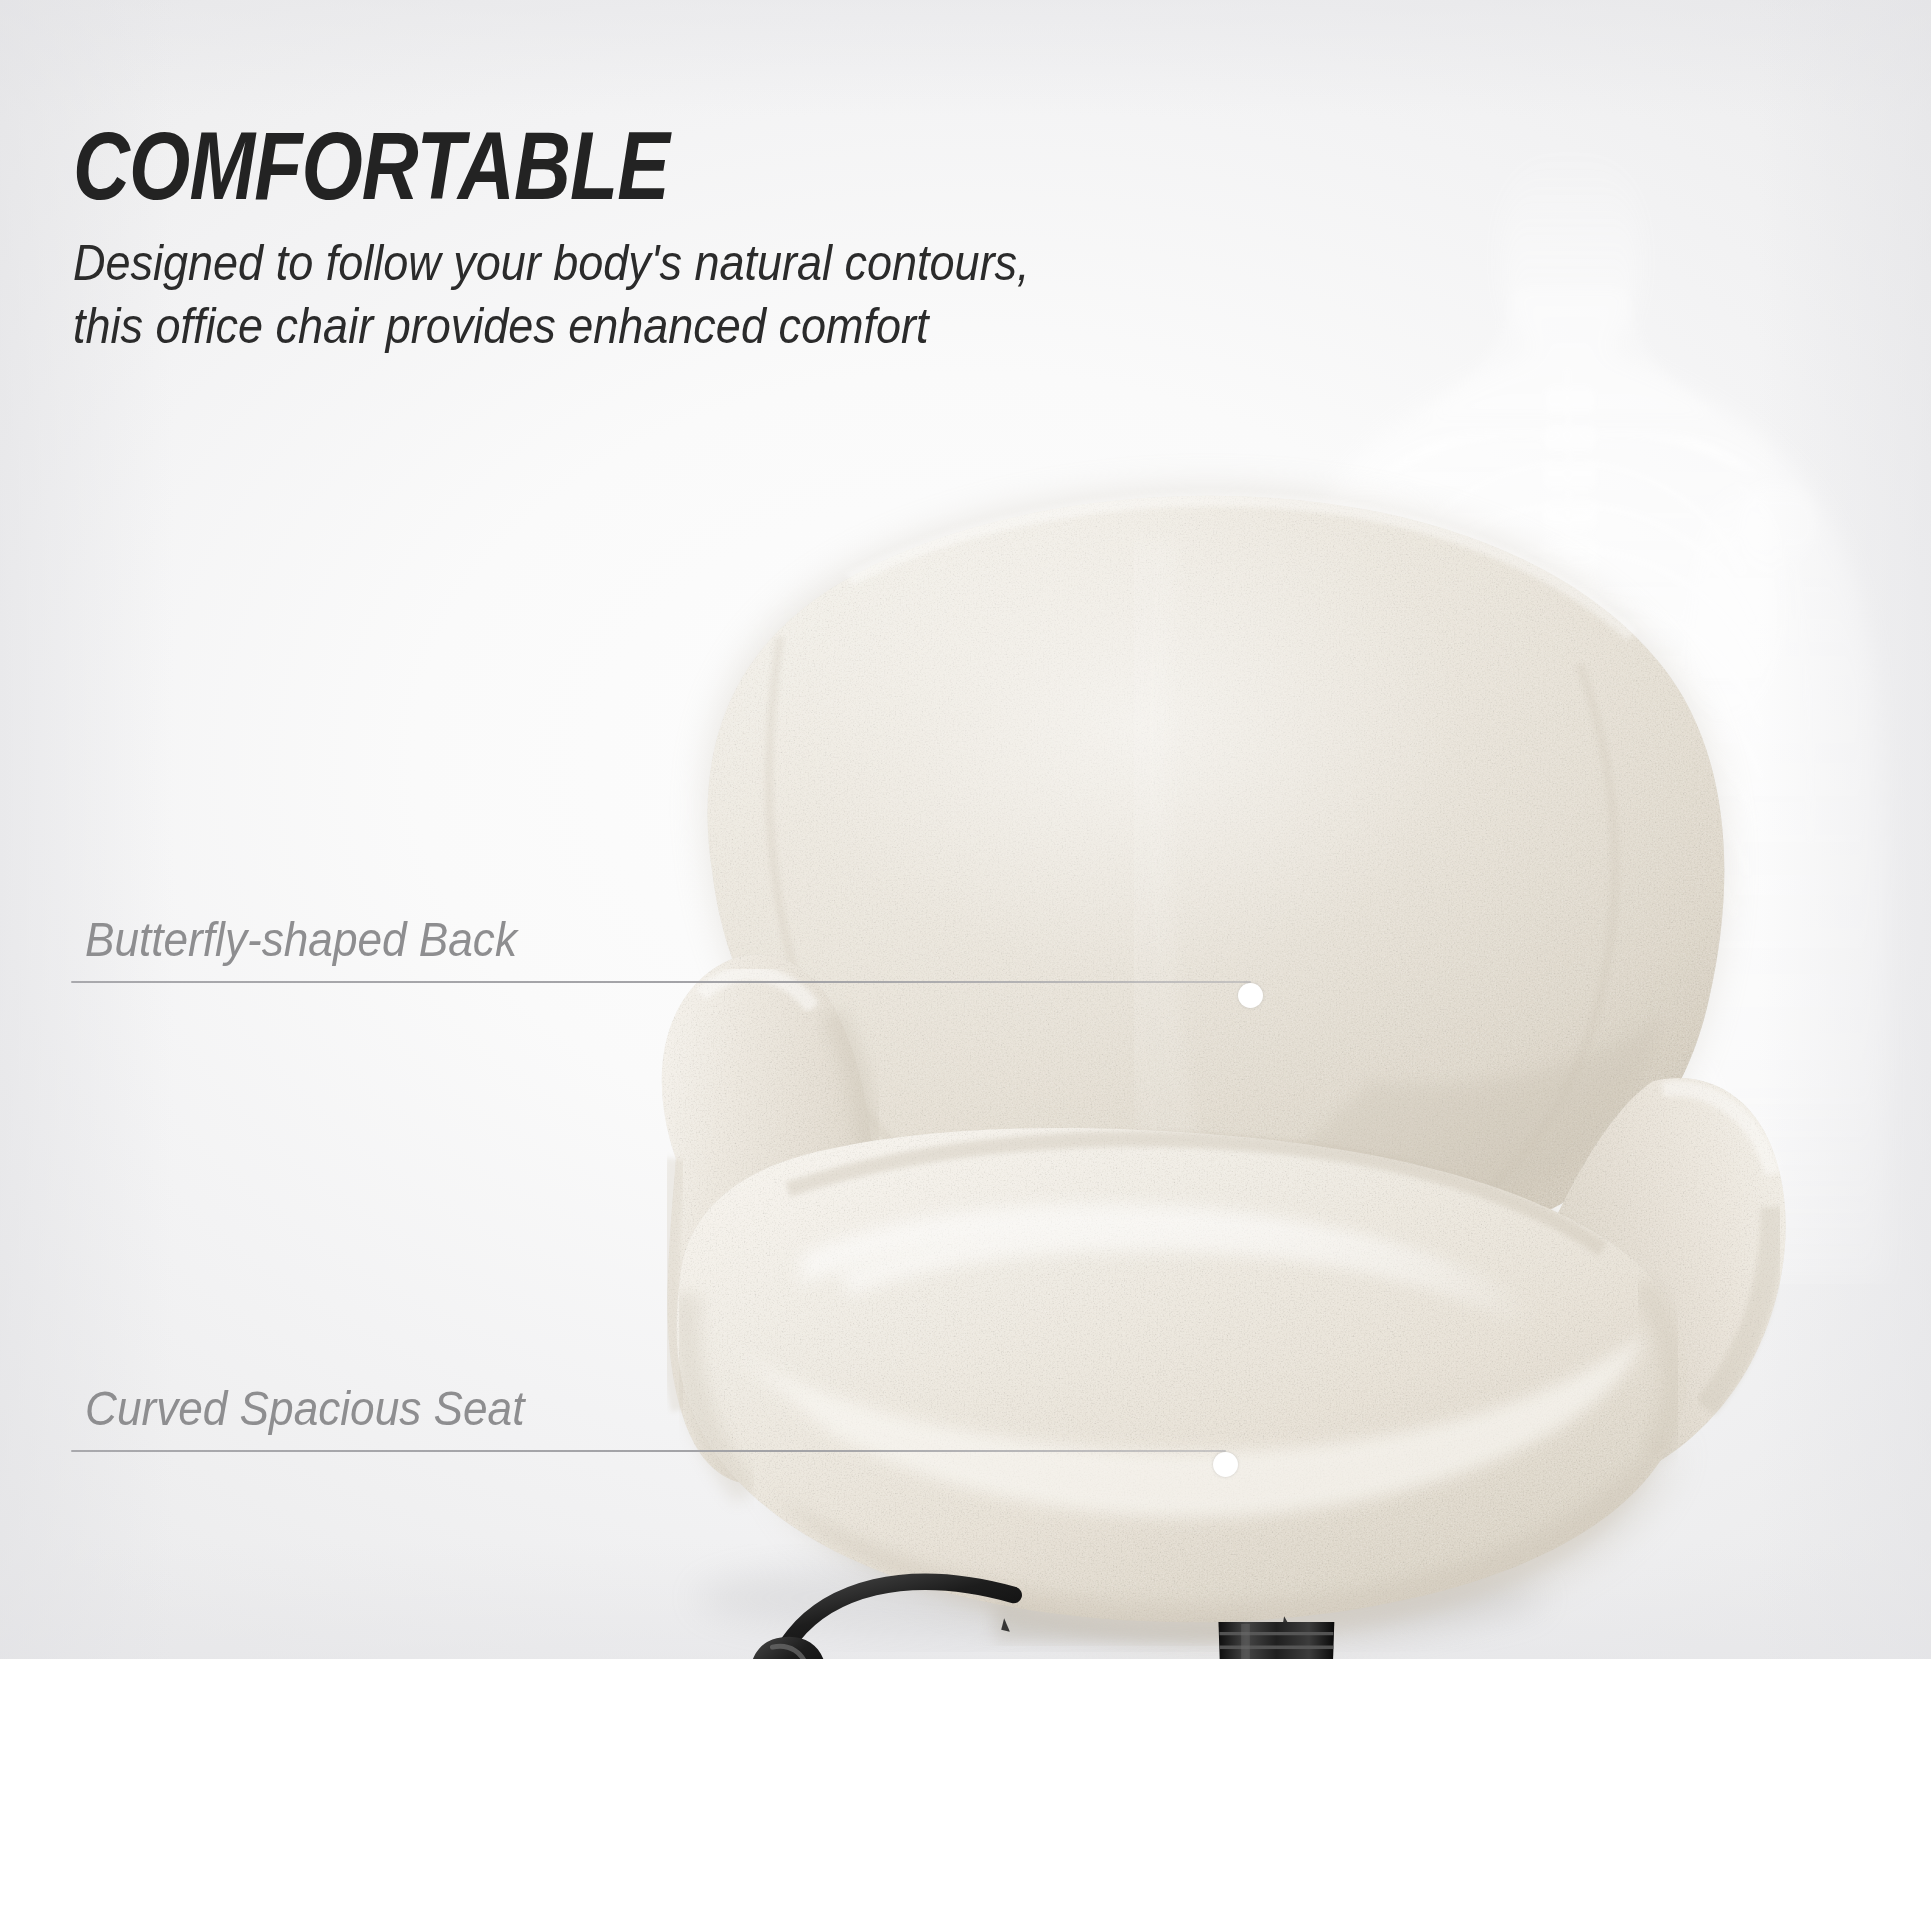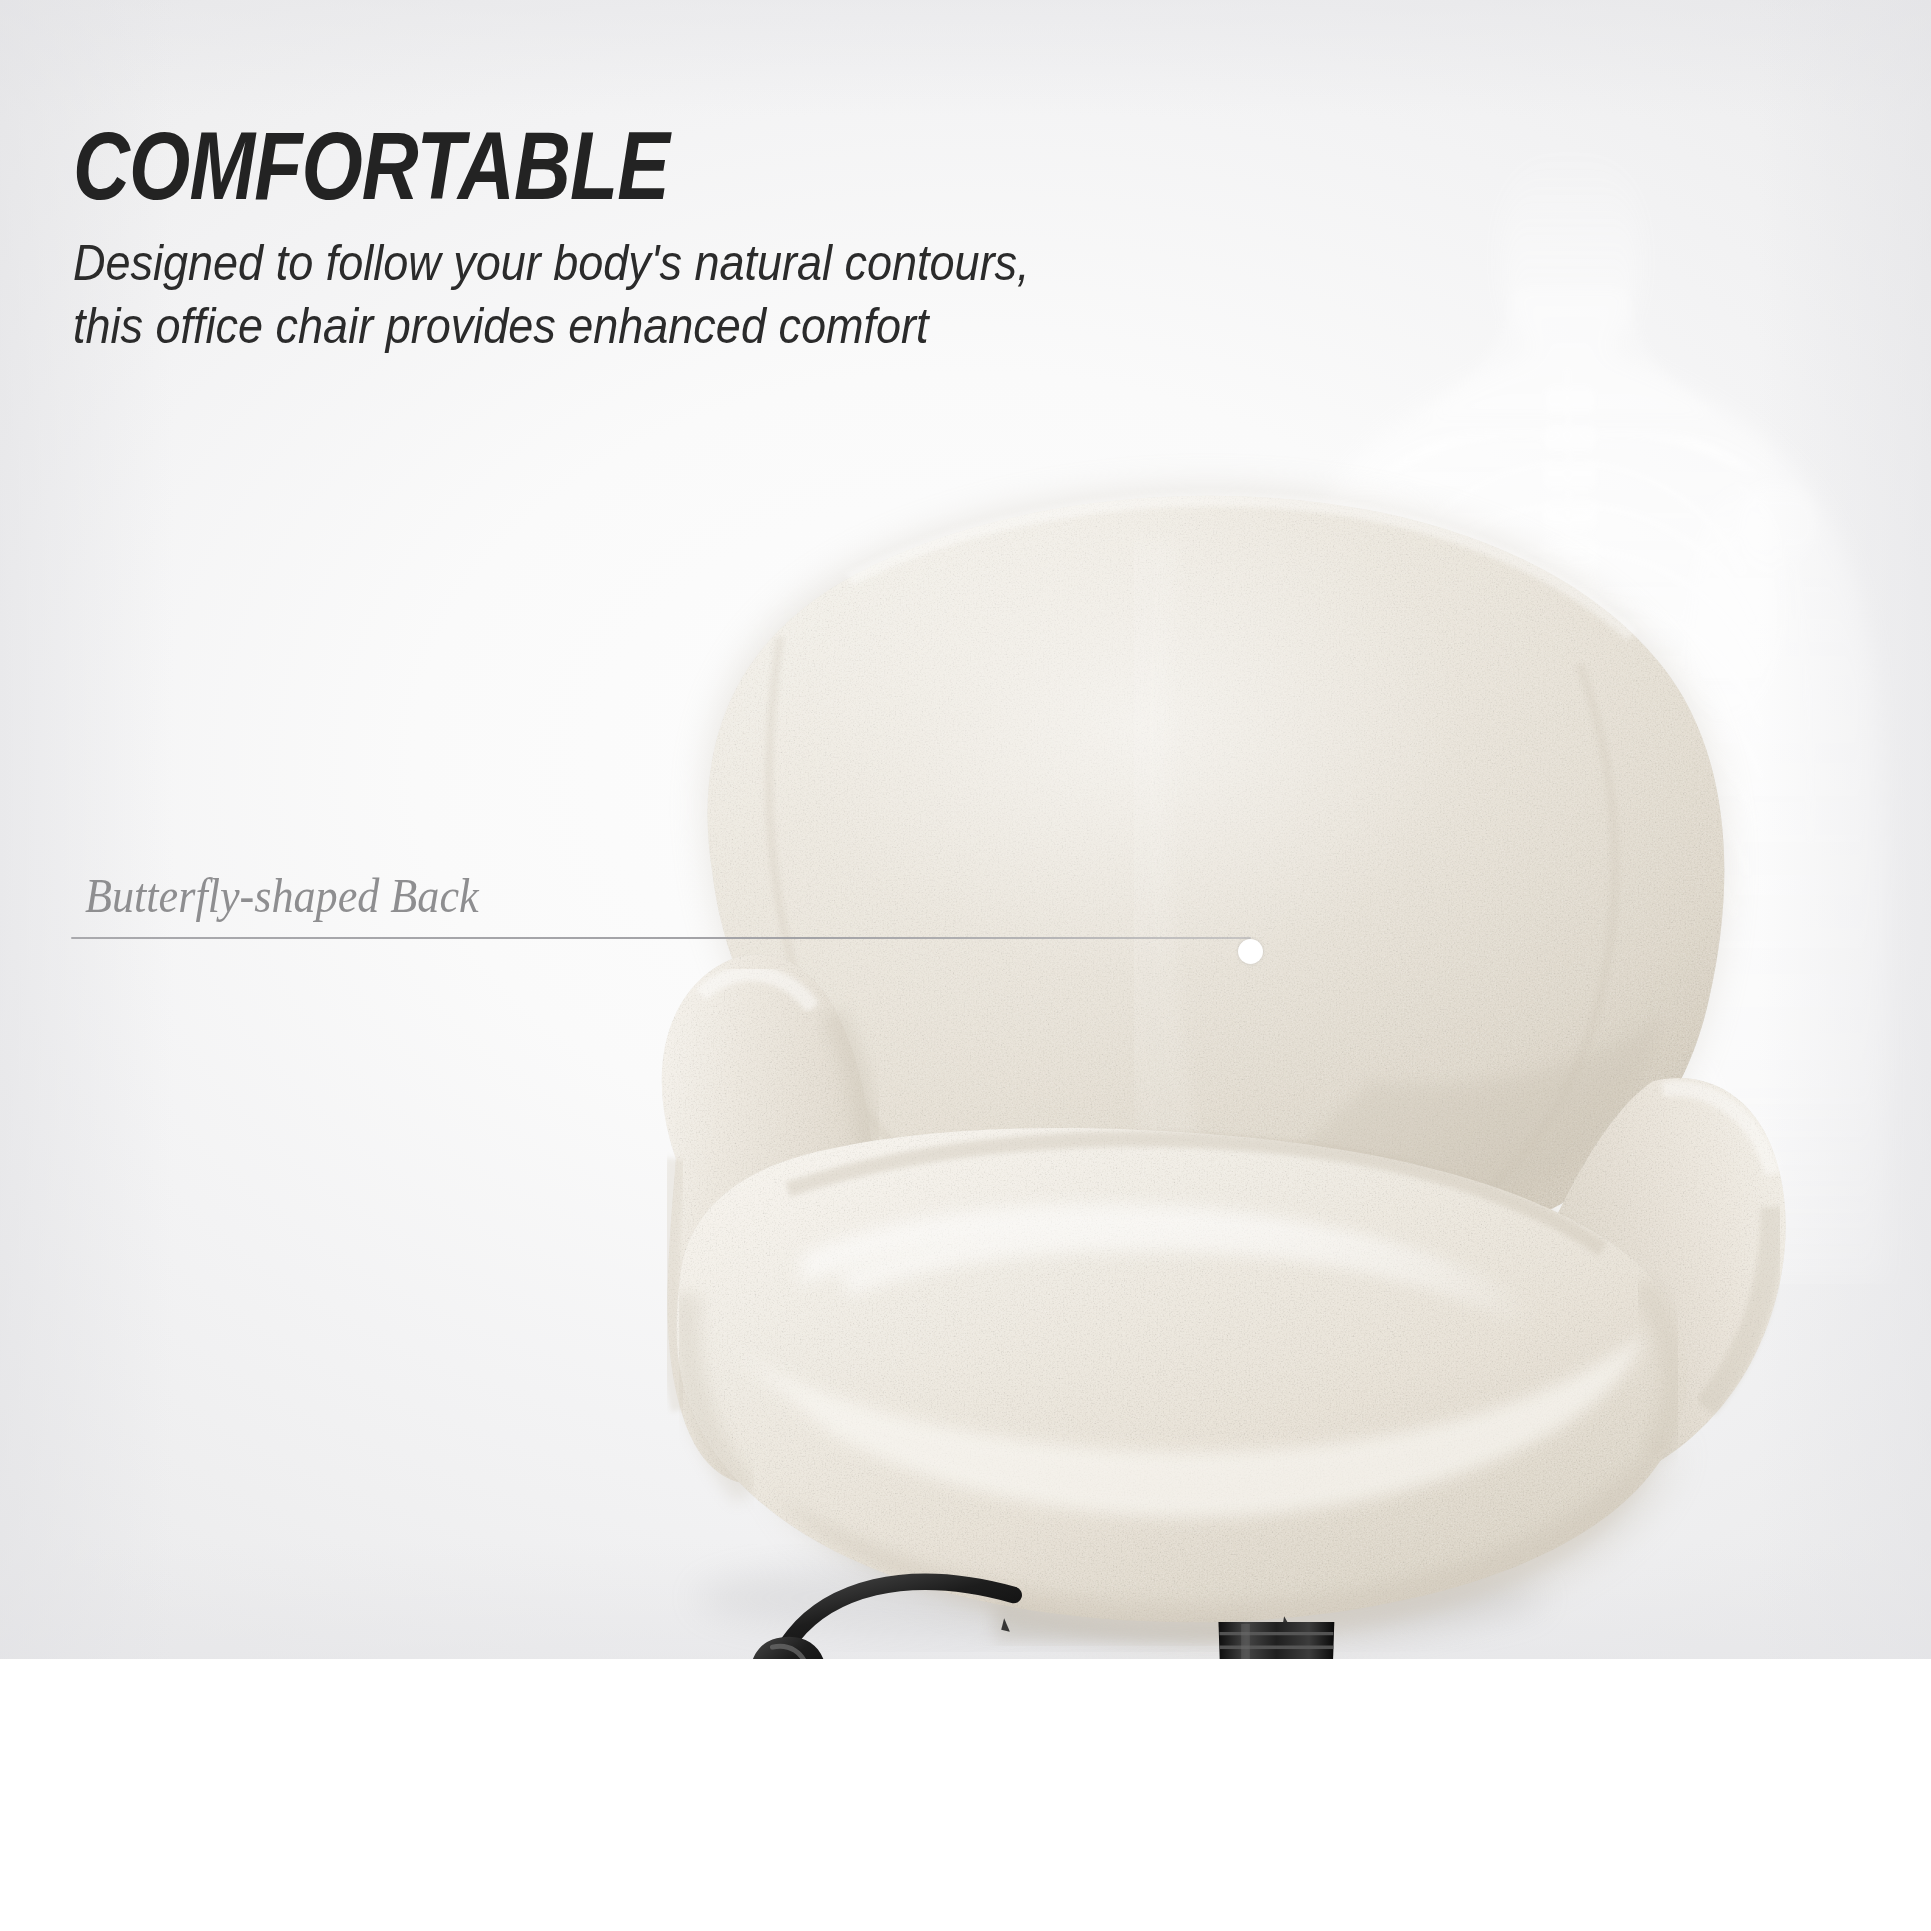--- a/index.html
+++ b/index.html
@@ -91,21 +91,21 @@
   }
   .callout-dot {
     position: absolute;
     width: 25px;
     height: 25px;
     border-radius: 50%;
     background: #ffffff;
     box-shadow: 0 0 2.9px rgba(140,140,140,.35);
   }
 
-  #callout-back  { left: 71px; top: 868px;  width: 1180px; font-family: Liberation Serif, serif; }
+  #callout-back  { left: 71px; top: 912px;  width: 1180px; }
   #callout-back .callout-dot  { left: 1167px; top: 71px; }
   #callout-seat  { left: 71px; top: 1381px; width: 1155px; }
   #callout-seat .callout-dot  { left: 1142px; top: 71px; }
 
   
   #chair { position: absolute; left: 0; top: 0; width: 1931px; height: 1931px; }
 </style>
 </head>
 <body>
 
@@ -534,15 +534,20 @@
     <div>Designed to follow your body's natural contours,</div>
     <div>this office chair provides enhanced comfort</div>
   </div>
 
   <div class="callout" id="callout-back">
     <div class="callout-label">Butterfly-shaped Back</div>
     <div class="callout-rule"></div>
     <div class="callout-dot"></div>
   </div>
 
+  <div class="callout" id="callout-seat">
+    <div class="callout-label">Curved Spacious Seat</div>
+    <div class="callout-rule"></div>
+    <div class="callout-dot"></div>
+  </div>
 
 </div>
 
 
 </body></html>

